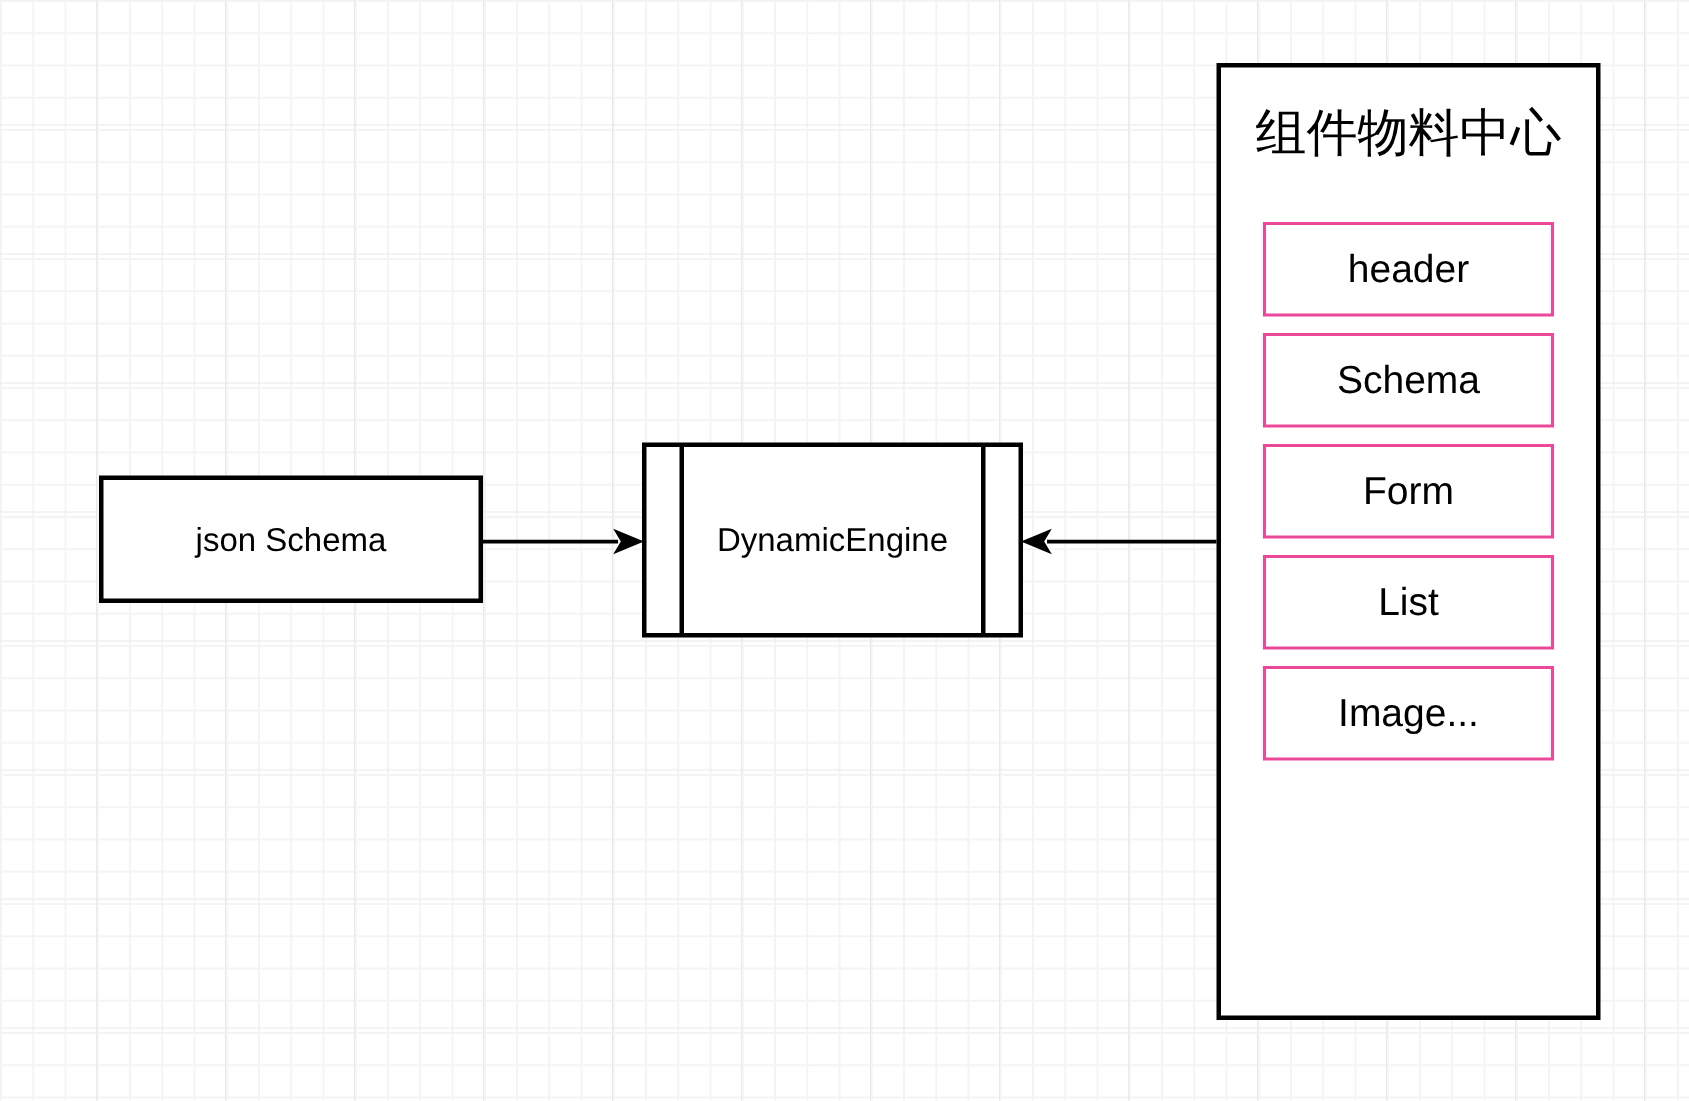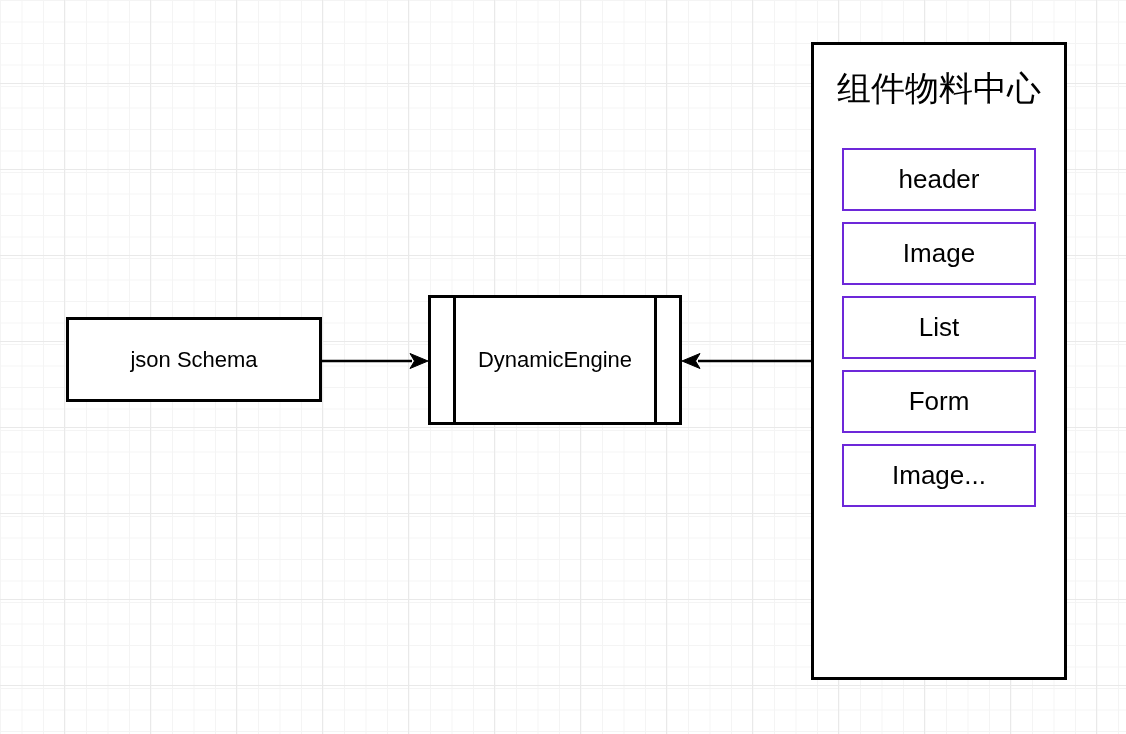--- a/index.html
+++ b/index.html
@@ -66,21 +66,21 @@
     left: 28px; top: 103px;
     width: 194px;
     display: flex;
     flex-direction: column;
     gap: 11px;
   }
   .component-item {
     width: 194px;
     height: 63px;
     background: #ffffff;
-    border: 2px solid #6d28d9;
+    border: 2px solid #ec4899;
     display: flex;
     align-items: center;
     justify-content: center;
     font-size: 26px;
     white-space: nowrap;
   }
   .edges {
     position: absolute;
     inset: 0;
     width: 1126px;
@@ -98,23 +98,23 @@
   </div>
 
   <div class="node engine">
     <span>DynamicEngine</span>
   </div>
 
   <div class="panel">
     <div class="panel-title">组件物料中心</div>
     <div class="component-list">
       <div class="component-item">header</div>
-      <div class="component-item">Image</div>
+      <div class="component-item">Schema</div>
+      <div class="component-item">Form</div>
       <div class="component-item">List</div>
-      <div class="component-item">Form</div>
       <div class="component-item">Image...</div>
     </div>
   </div>
 
   <svg class="edges" viewBox="0 0 1126 734" xmlns="http://www.w3.org/2000/svg">
     <g>
       <line x1="322" y1="361" x2="412" y2="361" stroke="#000000" stroke-width="2.5"></line>
       <polygon points="428,361 410,353.5 414.5,361 410,368.5" fill="#000000" stroke="#000000" stroke-width="1"></polygon>
     </g>
     <g>

